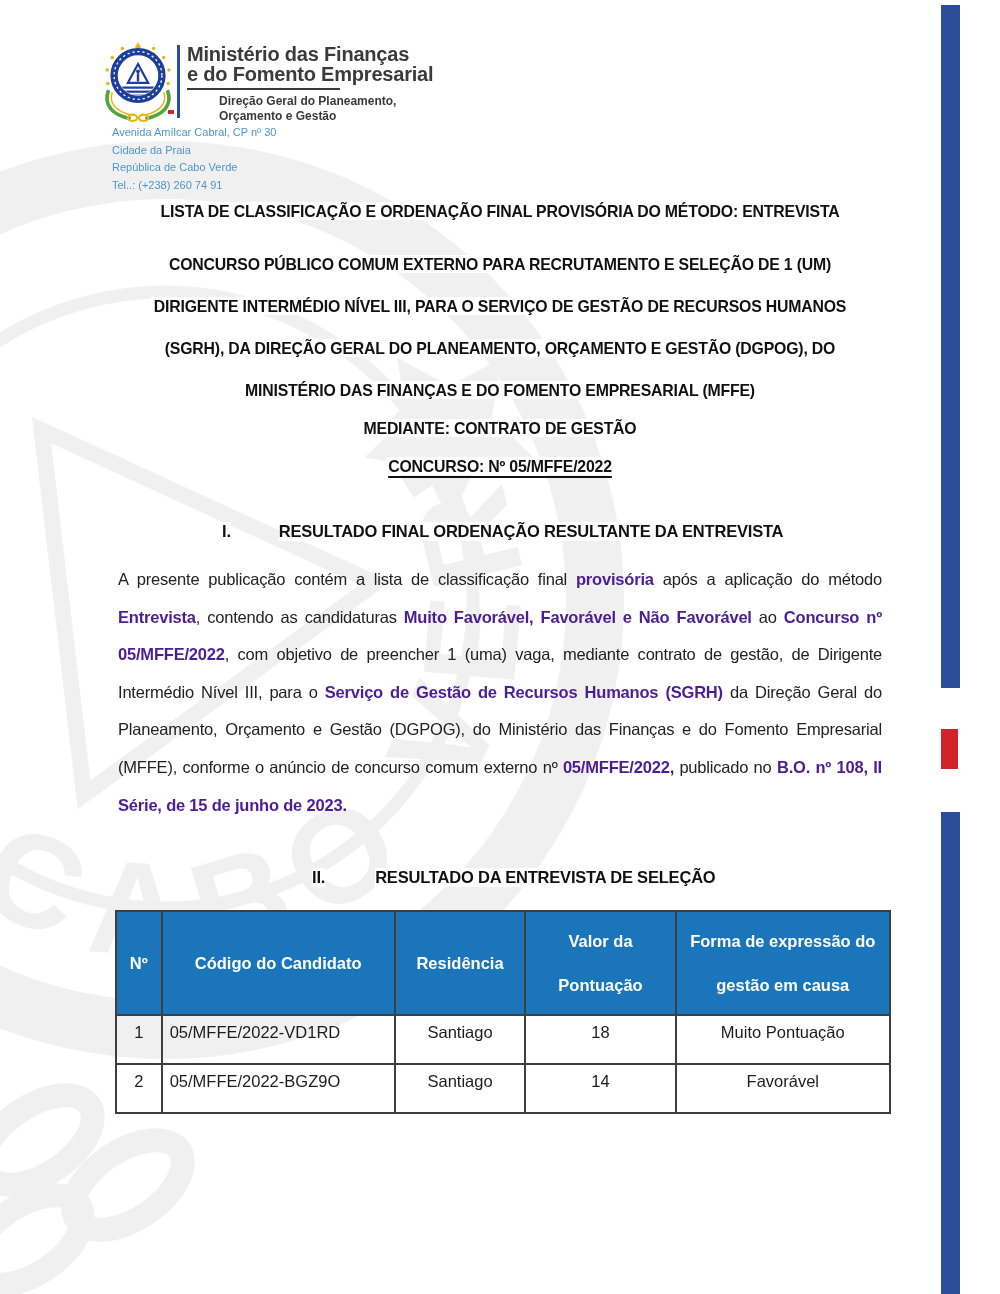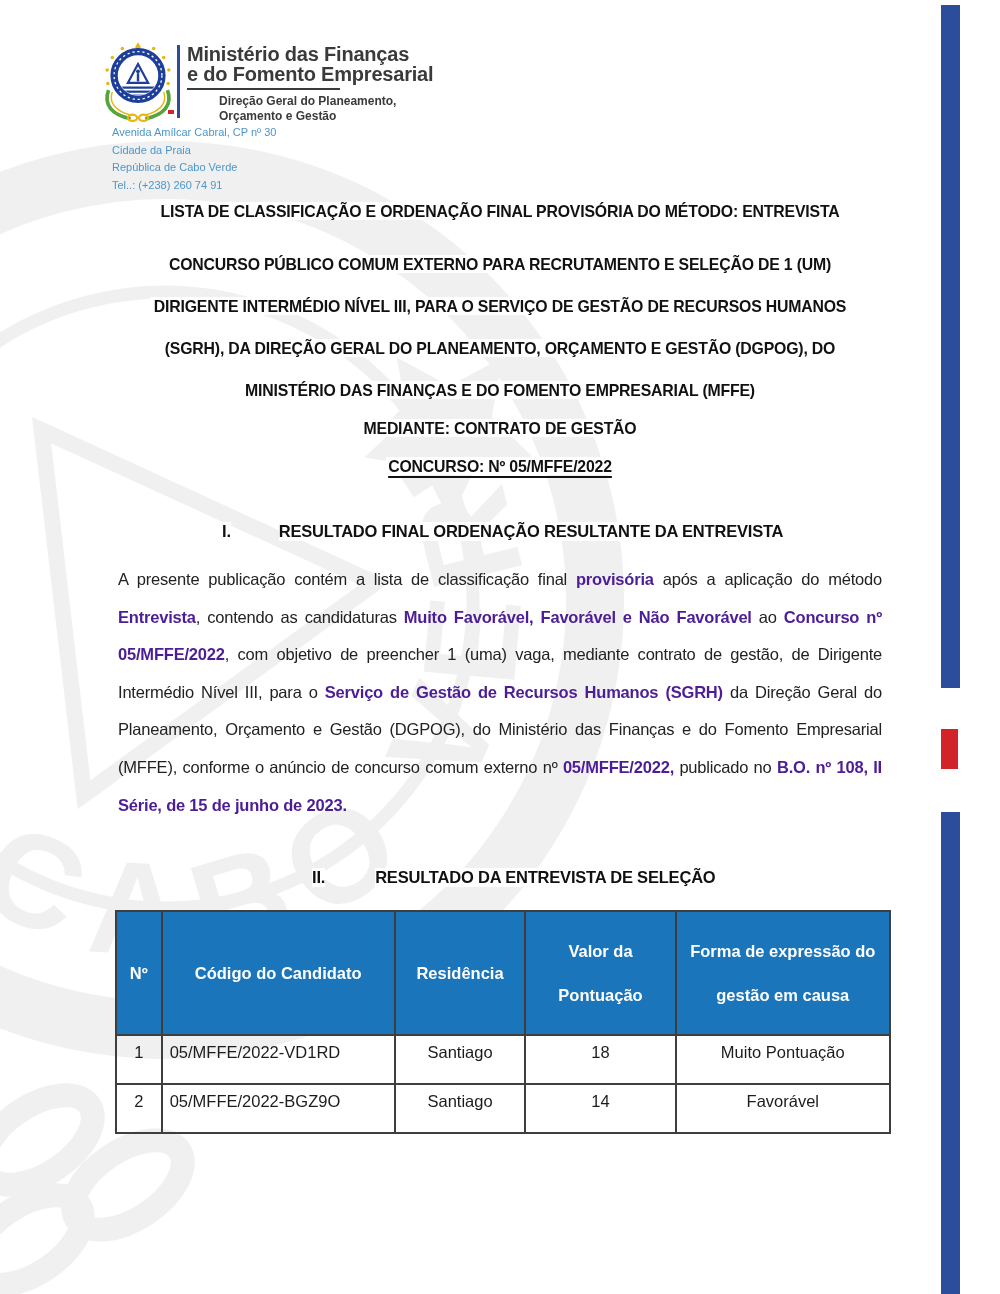--- a/index.html
+++ b/index.html
@@ -47,21 +47,21 @@
   .body-paragraph { position:absolute; left:118px; top:561px; width:764px;
                     font-size:16.5px; line-height:37.6px; text-align:justify;
                     color:#222; letter-spacing:-0.2px; }
   .body-paragraph b { font-weight:700; color:#4c1d95; }
   
   .results-table { position:absolute; left:115px; top:910px; width:776px;
                    border-collapse:collapse; table-layout:fixed; }
   .results-table th {
     background:var(--table_header_blue); color:#fff;
     font-size:16.5px; font-weight:700; line-height:44px;
-    height:124px; vertical-align:middle; text-align:center;
+    height:104px; vertical-align:middle; text-align:center;
     border:2px solid #3e3e3e; padding:0 10px;
   }
   .results-table td {
     border:2px solid #3e3e3e; font-size:16.5px; color:#1c1c1c;
     height:49px; vertical-align:top; padding:7px 8px 0; text-align:center;
     background:transparent;
   }
   .results-table td.code { text-align:left; padding-left:7px; }
 </style>
 </head>

